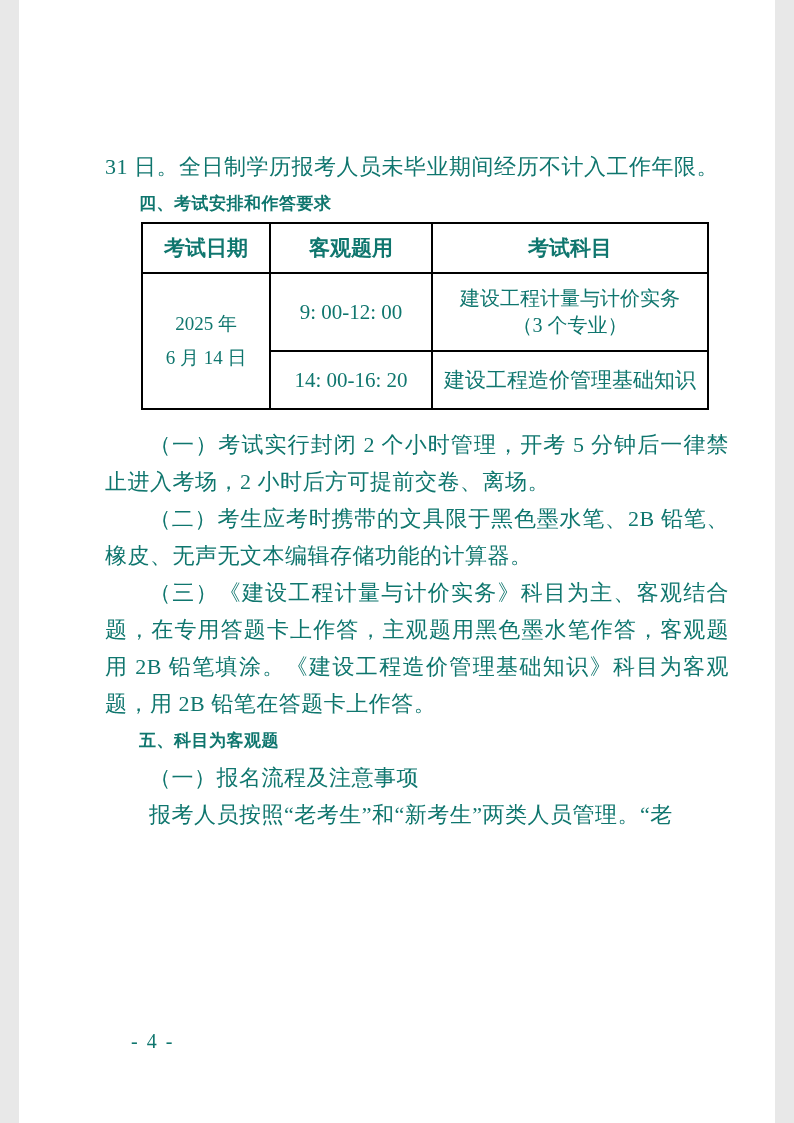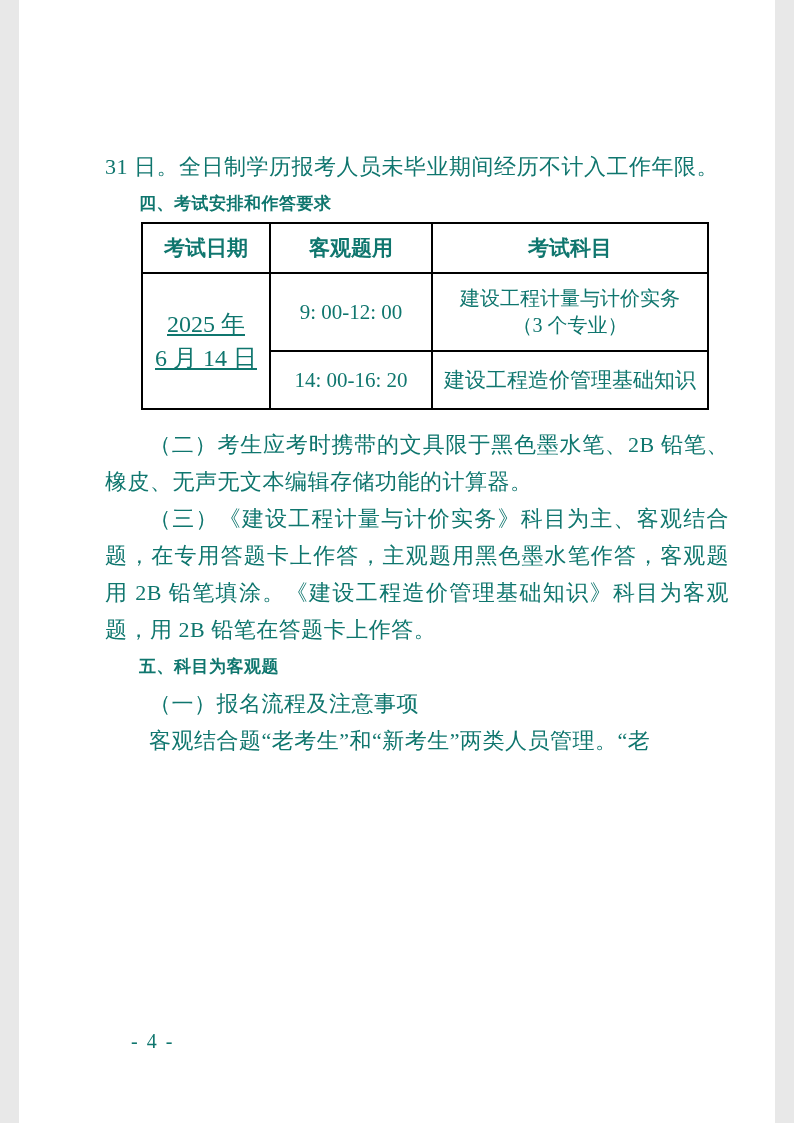--- a/index.html
+++ b/index.html
@@ -54,21 +54,21 @@
     height: 32px;
     font-family: "Liberation Sans", "DejaVu Sans", sans-serif;
     font-weight: bold;
     font-size: 21px;
   }
   table.exam-table td {
     font-size: 21px;
   }
   .row-morning td { height: 60px; }
   .row-afternoon td { height: 40px; }
-  .cell-date div { line-height: 34px; font-size: 24px; text-decoration: underline; }
+  .cell-date div { line-height: 34px; font-size: 19px; }
   .cell-subject-2line div { line-height: 27px; font-size: 20px; }
   .page-number {
     position: absolute;
     left: 112px;
     top: 1030px;
     font-size: 20px;
     letter-spacing: 2px;
   }
 </style>
 </head>
@@ -104,29 +104,30 @@
             <div>（3 个专业）</div>
           </td>
         </tr>
         <tr class="row-afternoon">
           <td>14: 00-16: 20</td>
           <td>建设工程造价管理基础知识</td>
         </tr>
       </tbody>
     </table>
 
+    <p class="body-text indent-2em">（一）考试实行封闭 2 个小时管理，开考 5 分钟后一律禁止进入考场，2 小时后方可提前交卷、离场。</p>
 
     <p class="body-text indent-2em">（二）考生应考时携带的文具限于黑色墨水笔、2B 铅笔、橡皮、无声无文本编辑存储功能的计算器。</p>
 
     <p class="body-text indent-2em">（三）《建设工程计量与计价实务》科目为主、客观结合题，在专用答题卡上作答，主观题用黑色墨水笔作答，客观题用 2B 铅笔填涂。《建设工程造价管理基础知识》科目为客观题，用 2B 铅笔在答题卡上作答。</p>
 
 
     <h2 class="cn-heading">五、科目为客观题</h2>
 
     <p class="body-text indent-2em">（一）报名流程及注意事项</p>
 
 
-    <p class="body-text indent-2em">客观结合题“老考生”和“新考生”两类人员管理。“老</p>
+    <p class="body-text indent-2em">报考人员按照“老考生”和“新考生”两类人员管理。“老</p>
 
   </div>
 
   <div class="page-number">- 4 -</div>
 </div>
 
 </body></html>

